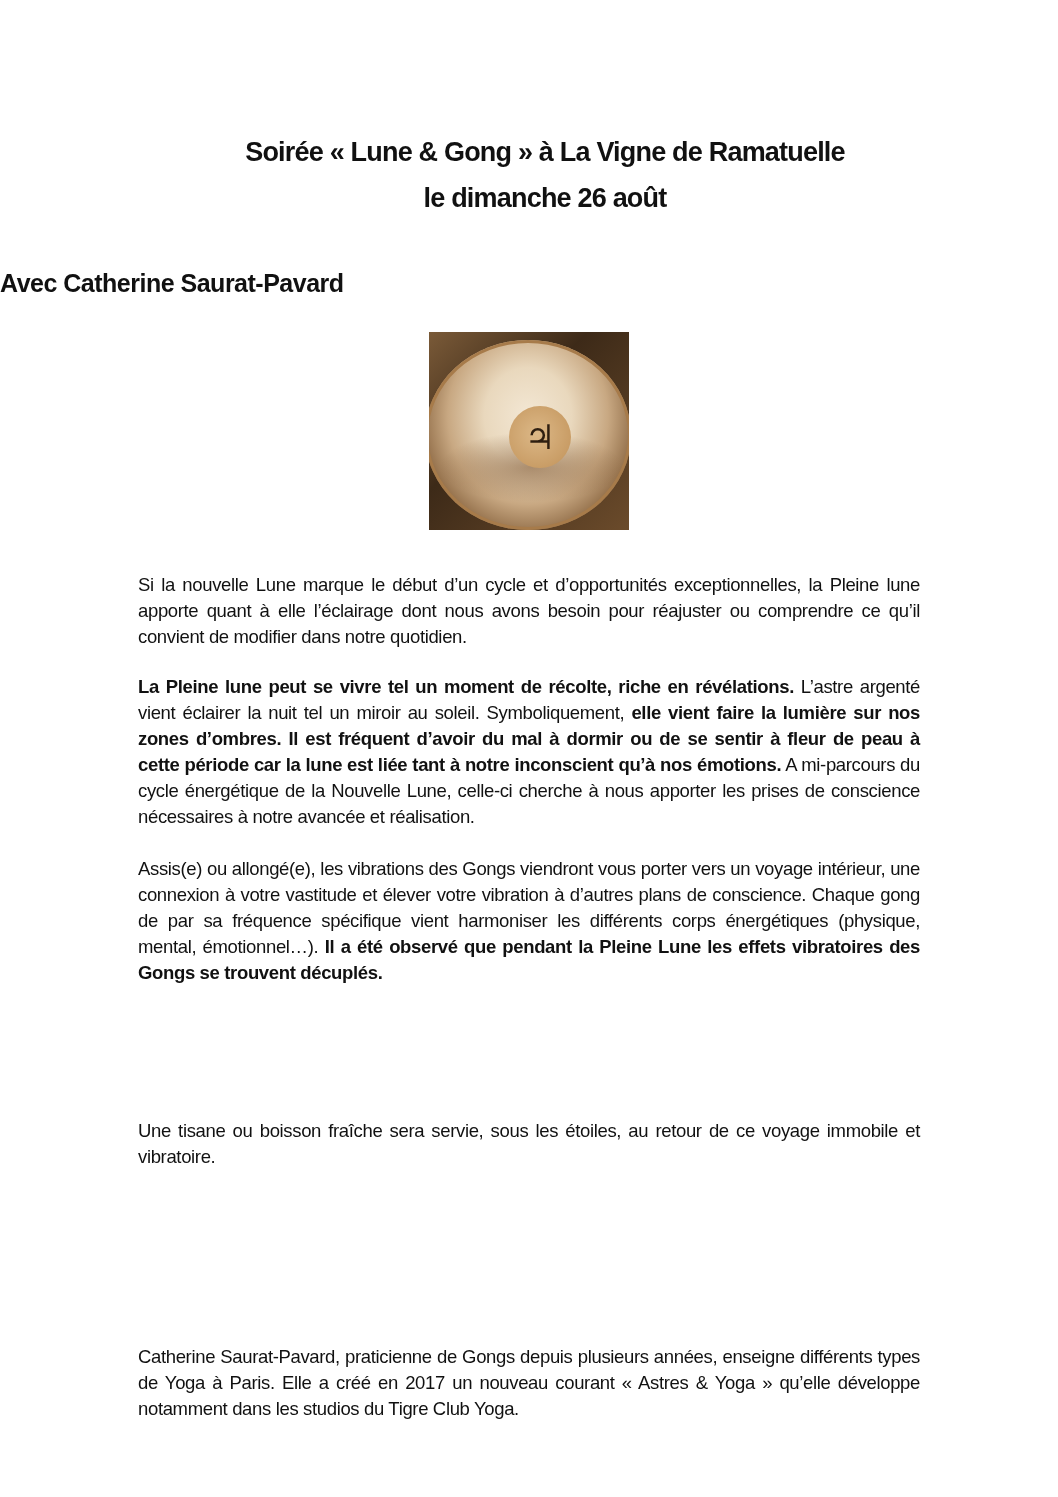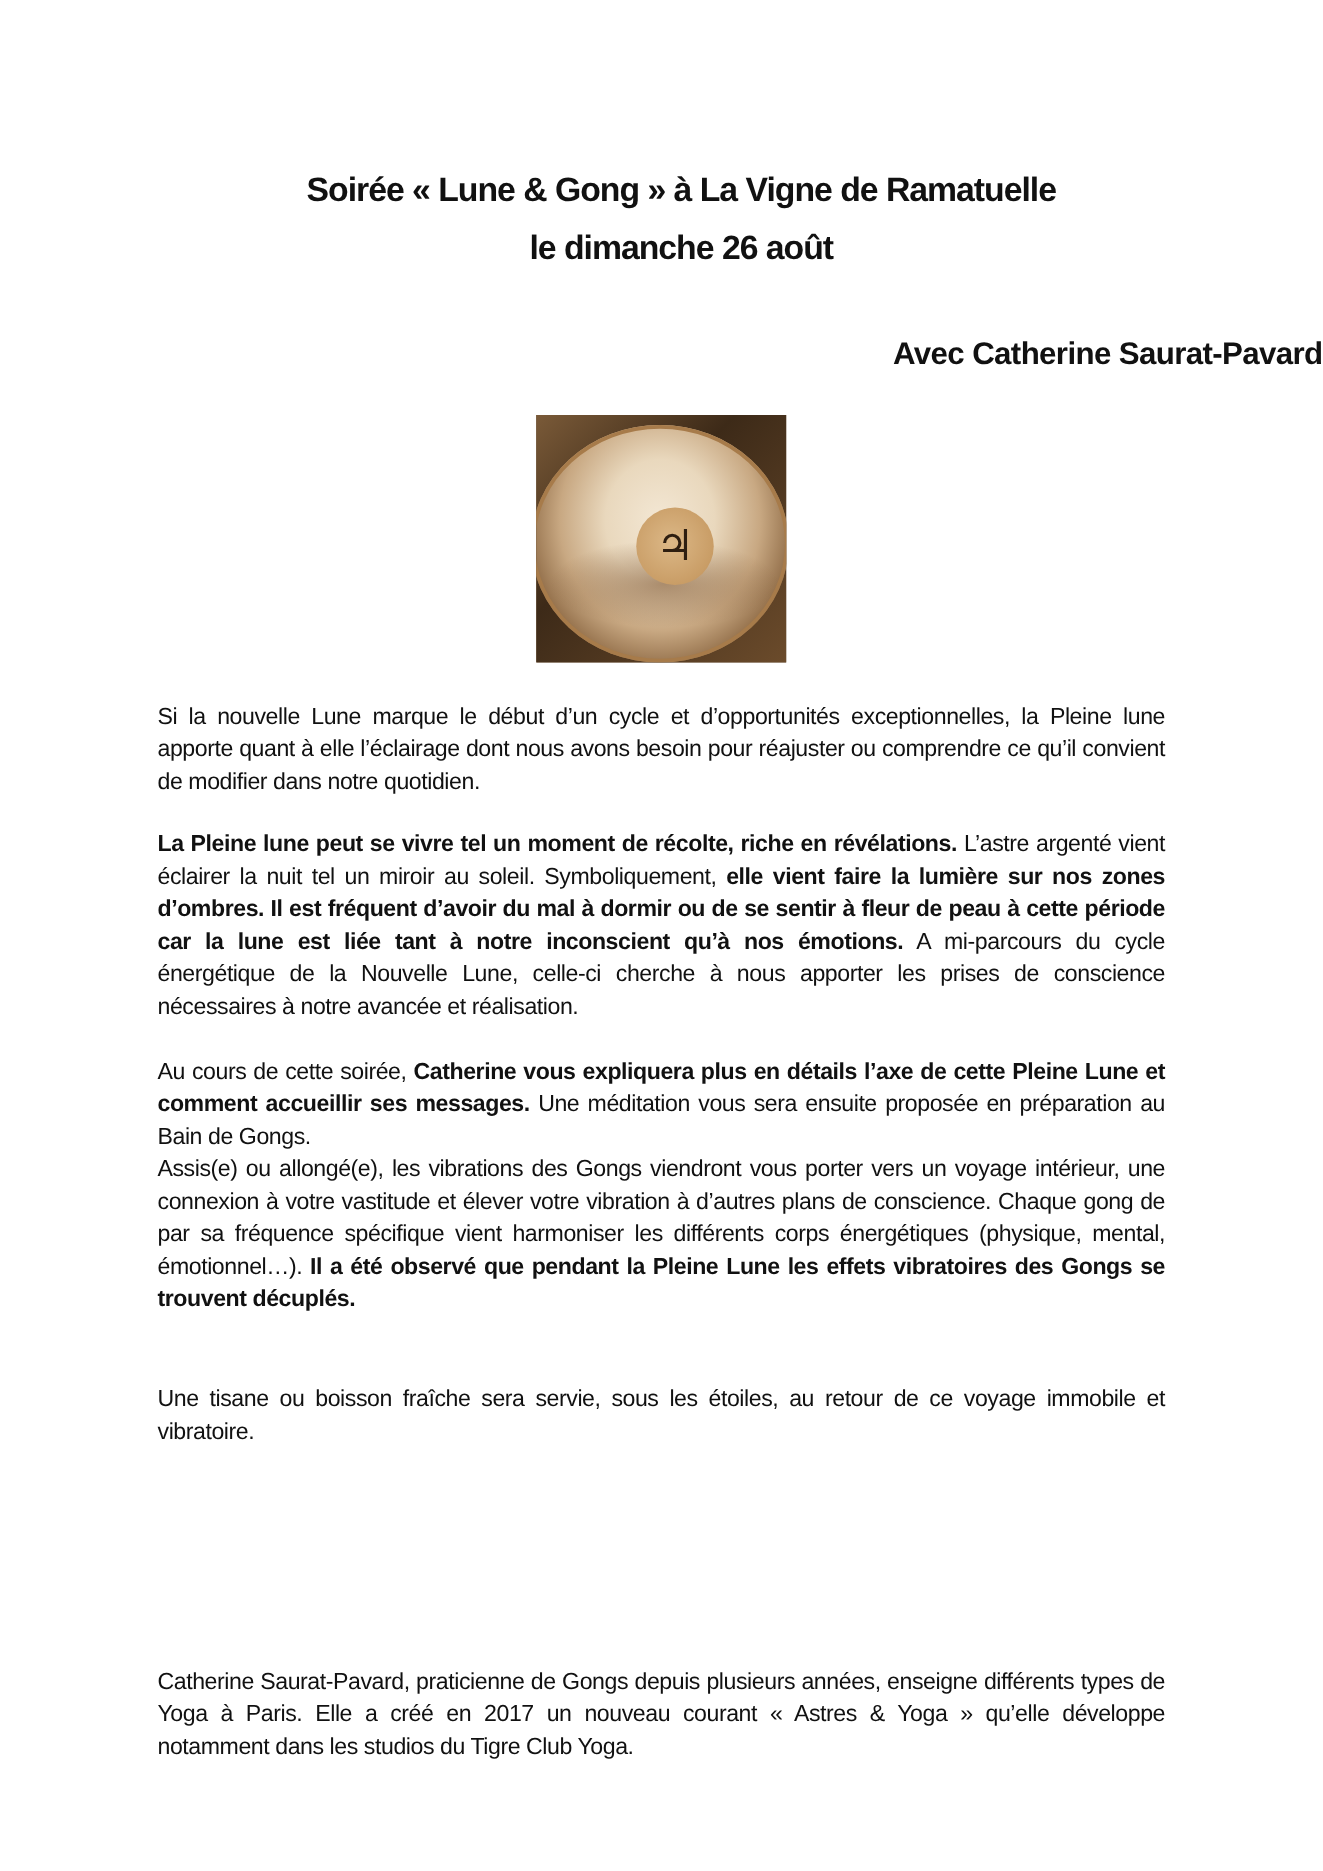--- a/index.html
+++ b/index.html
@@ -9,21 +9,21 @@
     }
     .title {
       position: absolute; left: 0; width: 1058px; text-align: center;
       font-weight: bold; font-size: 27px; letter-spacing: -0.8px; line-height: 45px;
       font-family: "Liberation Sans", sans-serif;
       margin-left: 16px;
     }
     .t1 { top: 130px; }
     .t2 { top: 176px; }
     .subtitle {
-      position: absolute; left: 0; width: 1058px; text-align: right; top: 263px;
+      position: absolute; left: 0; width: 1058px; text-align: left; top: 263px;
       font-weight: bold; font-size: 25px; letter-spacing: -0.5px; line-height: 40px;
     }
     .gong {
       position: absolute; left: 429px; top: 332px; width: 200px; height: 198px;
       overflow: hidden; background: #5a3e22;
     }
     .gong .bg {
       position: absolute; inset: 0;
       background: linear-gradient(135deg, #7a5a38 0%, #3d2a18 40%, #6b4b2b 100%);
     }
@@ -40,21 +40,21 @@
       position: absolute; left: 80px; top: 74px; width: 62px; height: 62px; border-radius: 50%;
       background: radial-gradient(circle at 45% 45%, #dcb887 0%, #c99d66 70%, #b8895a 100%);
       display: flex; align-items: center; justify-content: center;
       font-family: "DejaVu Serif", serif; font-size: 34px; color: #2e1e10;
     }
     .body {
       position: absolute; left: 126px; width: 806px;
       font-size: 18.5px; line-height: 26px; text-align: justify;
       font-family: "Liberation Sans", sans-serif; letter-spacing: -0.35px;
     }
-    .body p { margin: 0; }
+    .body p { margin: 12px; }
     .body b { font-weight: bold; }
     .p1 { top: 560px; }
     .p2 { top: 662px; }
     .p3 { top: 844px; }
     .p4 { top: 1106px; }
     .p5 { top: 1184px; text-align: left; }
     .p6 { top: 1332px; }
     .last-line { text-align-last: left; }
   </style>
 </head>
@@ -73,21 +73,20 @@
 
 <div class="body p1 last-line">
   <p>Si la nouvelle Lune marque le début d’un cycle et d’opportunités exceptionnelles, la Pleine lune apporte quant à elle l’éclairage dont nous avons besoin pour réajuster ou comprendre ce qu’il convient de modifier dans notre quotidien.</p>
 </div>
 
 <div class="body p2 last-line">
   <p><b>La Pleine lune peut se vivre tel un moment de récolte, riche en révélations.</b><span> L’astre argenté vient éclairer la nuit tel un miroir au soleil. Symboliquement, </span><b>elle vient faire la lumière sur nos zones d’ombres. Il est fréquent d’avoir du mal à dormir ou de se sentir à fleur de peau à cette période car la lune est liée tant à notre inconscient qu’à nos émotions.</b><span> A mi-parcours du cycle énergétique de la Nouvelle Lune, celle-ci cherche à nous apporter les prises de conscience nécessaires à notre avancée et réalisation.</span></p>
 </div>
 
 <div class="body p3">
-  <p class="last-line"><span>Au cours de cette soirée, </span><b>Catherine vous expliquera plus en détails l’axe de cette Pleine Lune et comment accueillir ses messages.</b><span> Une méditation vous sera ensuite proposée en préparation au Bain de Gongs.</span></p>
   <p class="last-line"><span>Assis(e) ou allongé(e), les vibrations des Gongs viendront vous porter vers un voyage intérieur, une connexion à votre vastitude et élever votre vibration à d’autres plans de conscience. Chaque gong de par sa fréquence spécifique vient harmoniser les différents corps énergétiques (physique, mental, émotionnel…). </span><b>Il a été observé que pendant la Pleine Lune les effets vibratoires des Gongs se trouvent décuplés.</b></p>
 </div>
 
 <div class="body p4 last-line">
   <p>Une tisane ou boisson fraîche sera servie, sous les étoiles, au retour de ce voyage immobile et vibratoire.</p>
 </div>
 
 <div class="body p5">
 </div>
 

